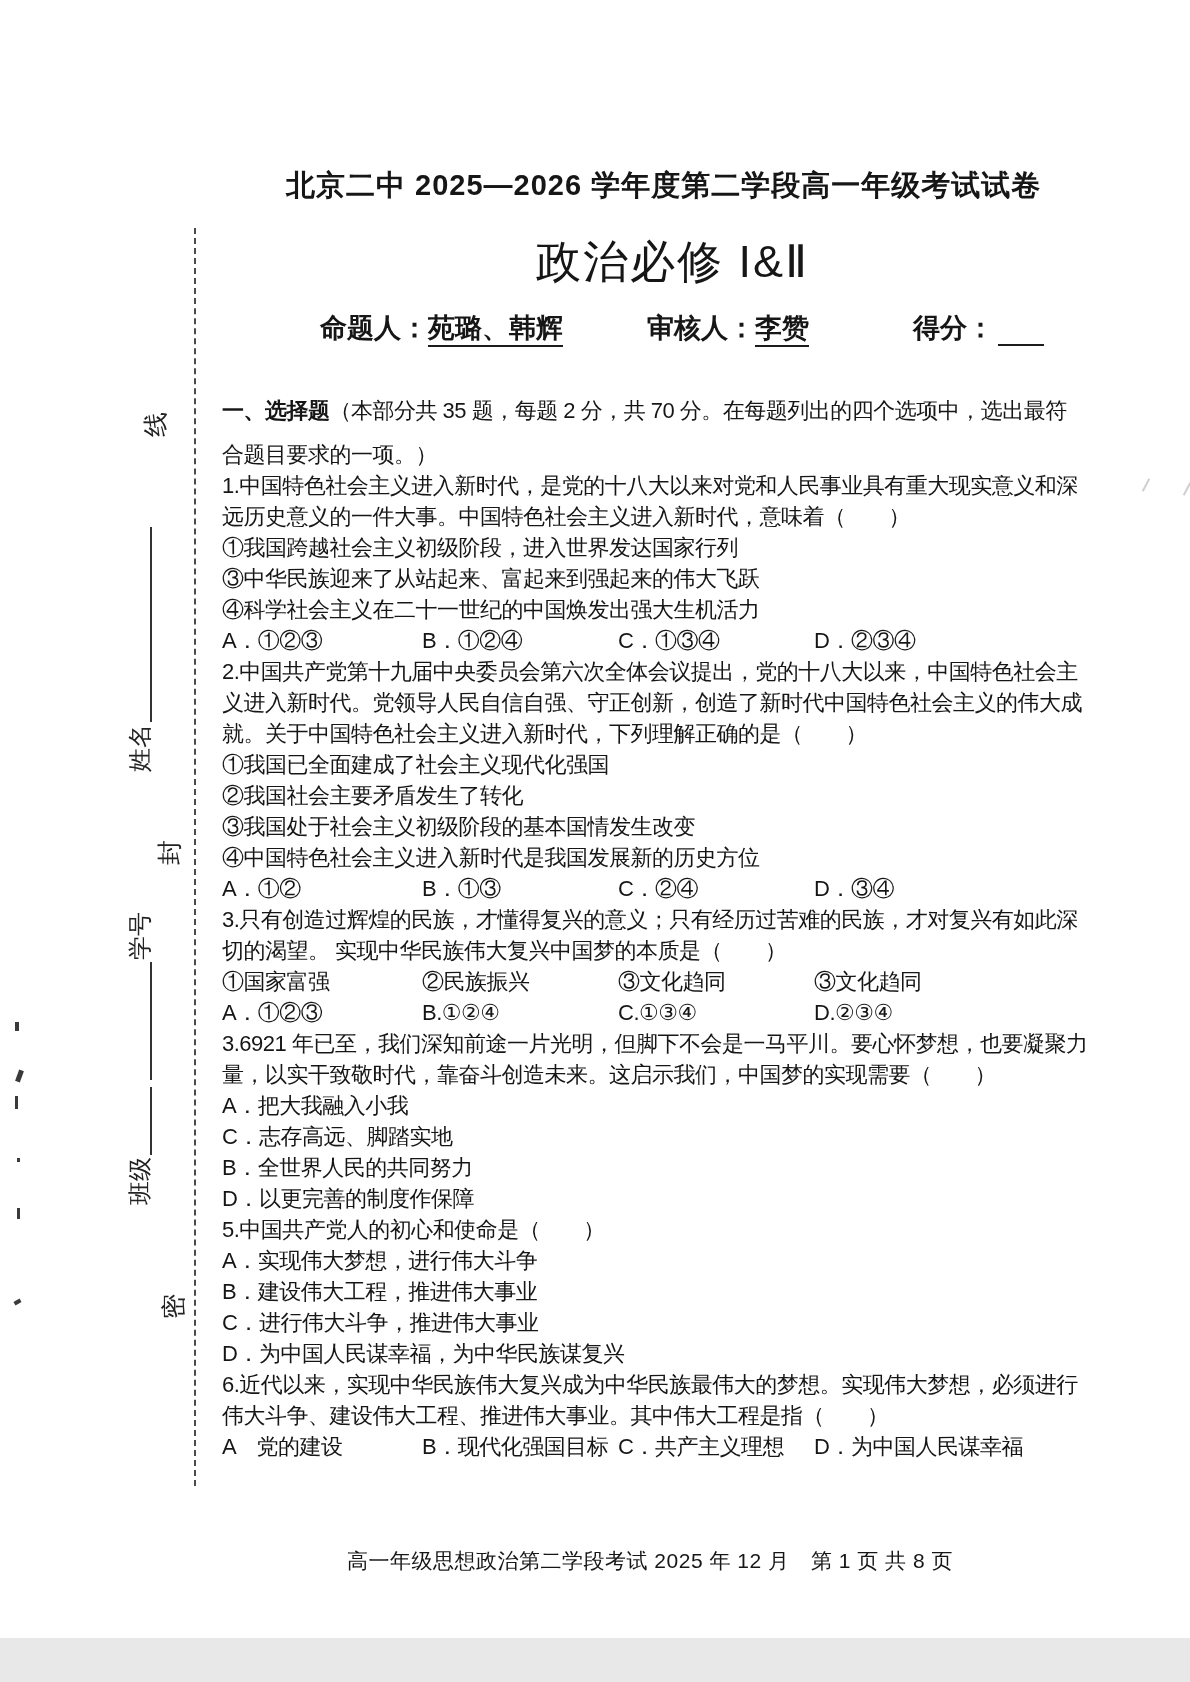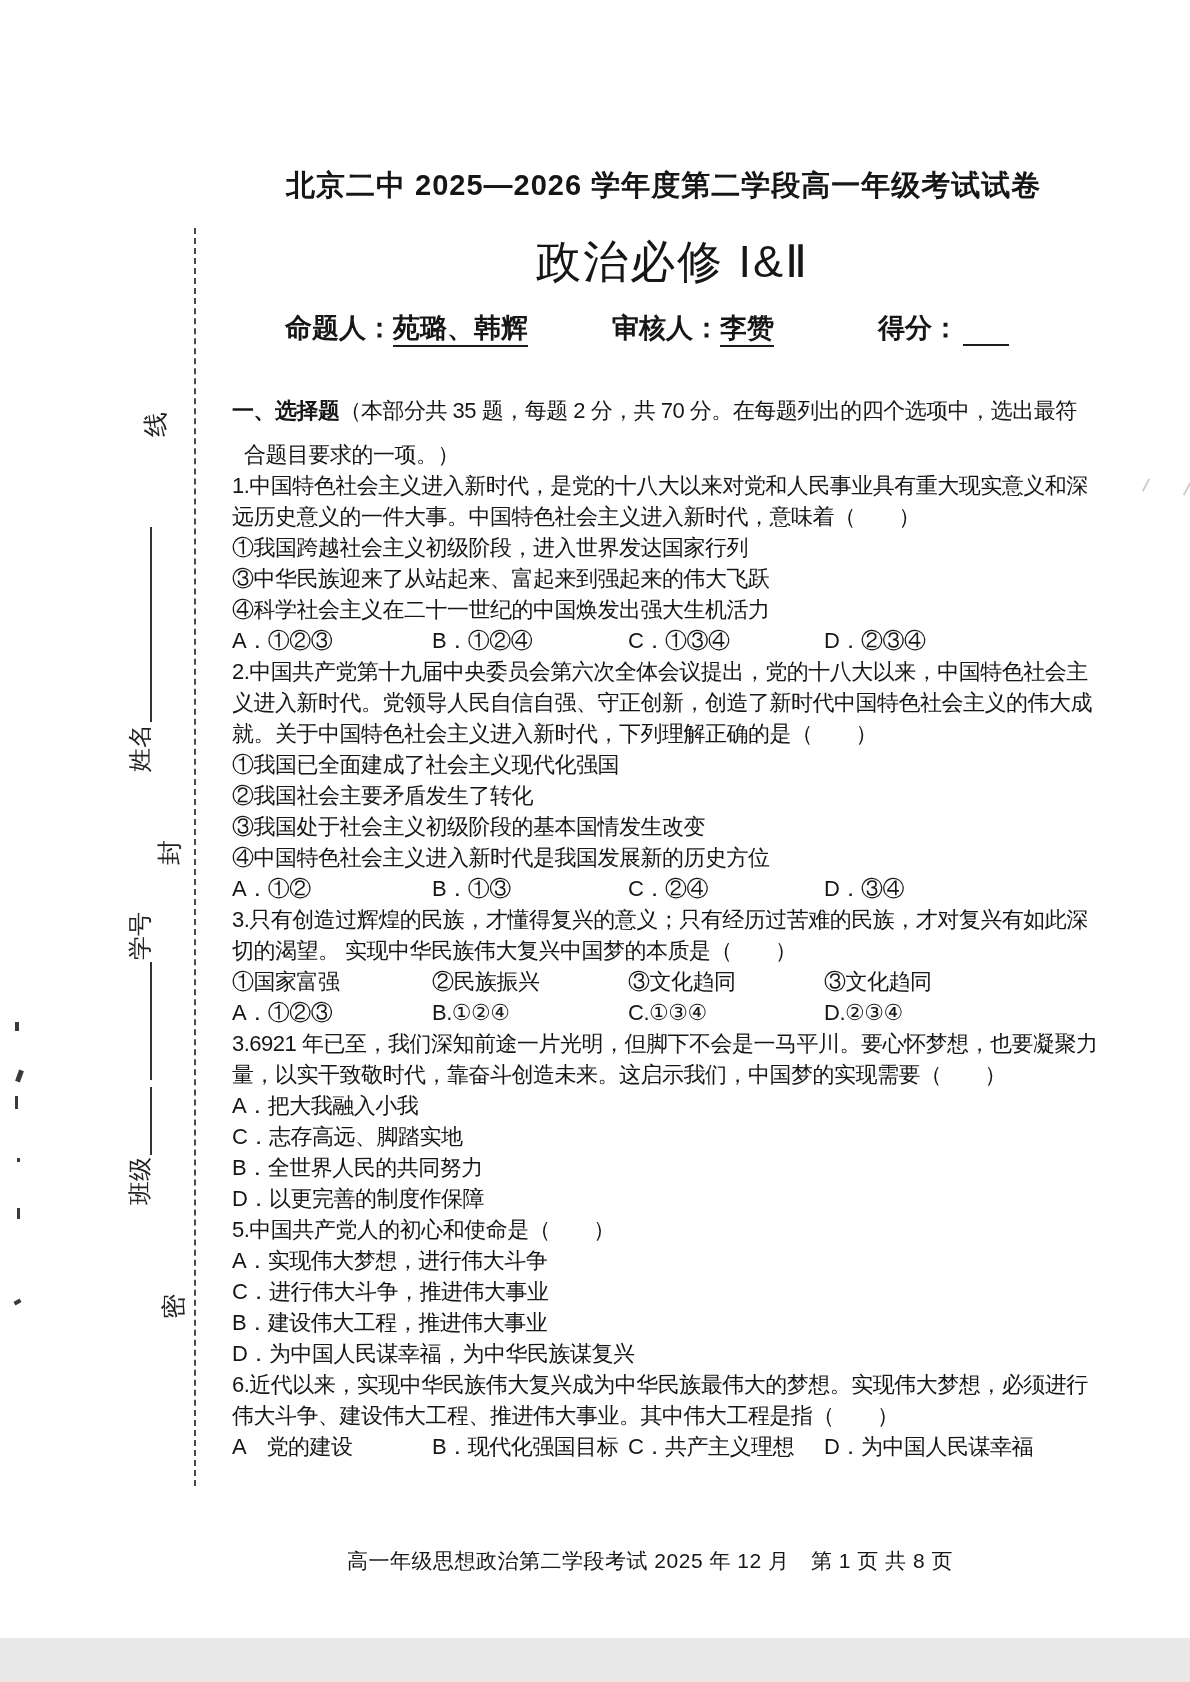--- a/index.html
+++ b/index.html
@@ -15,21 +15,21 @@
 
   
   .school-line {
     position:absolute; left:286px; top:166px;
     font-size:29px; font-weight:bold; letter-spacing:1px; white-space:nowrap;
   }
   .subject-title {
     position:absolute; left:536px; top:232px;
     font-size:45px; font-weight:normal; letter-spacing:2px; white-space:nowrap;
   }
-  .credit { position:absolute; top:310px; font-size:27px; font-weight:bold; white-space:nowrap; }
+  .credit { position:absolute; top:310px; font-size:27px; font-weight:bold; white-space:nowrap;margin-left:35px; }
   .credit-setter   { left:285px; }
   .credit-reviewer { left:612px; }
   .credit-score    { left:878px; }
   .uline { border-bottom:2px solid #1c1c1c; padding-bottom:2px; }
   .score-blank {
     display:inline-block; width:46px; height:22px;
     border-bottom:2px solid #1c1c1c; vertical-align:bottom; margin-left:4px;
   }
 
   
@@ -56,25 +56,25 @@
   }
   .vfield-name  { left:128px; top:772px; }
   .vfield-name .fblank  { width:195px; }
   .vfield-id    { left:128px; top:1082px; }
   .vfield-id .fblank    { width:118px; }
   .vfield-class { left:128px; top:1205px; }
   .vfield-class .fblank { width:68px; }
 
   
   .content {
-    position:absolute; left:232px; top:395px; width:805px;
+    position:absolute; left:222px; top:395px; width:805px;
     font-size:22px; line-height:31px; letter-spacing:-0.5px;
   }
   .line { white-space:nowrap; }
-  .sec-line-2 { margin-top:13px;margin-left:12px; }
+  .sec-line-2 { margin-top:13px; }
   .lead { font-weight:bold; }
   .opt-row { display:grid; grid-template-columns:200px 196px 196px 1fr; }
   .opt-row span { white-space:nowrap; }
 
   
   .page-footer {
     position:absolute; left:280px; top:1547px; width:740px;
     text-align:center; font-size:21px; letter-spacing:0.5px; white-space:nowrap;
   }
 
@@ -176,22 +176,22 @@
 
     <div class="line">3.6921 年已至，我们深知前途一片光明，但脚下不会是一马平川。要心怀梦想，也要凝聚力</div>
     <div class="line">量，以实干致敬时代，靠奋斗创造未来。这启示我们，中国梦的实现需要（　　）</div>
     <div class="line">A．把大我融入小我</div>
     <div class="line">C．志存高远、脚踏实地</div>
     <div class="line">B．全世界人民的共同努力</div>
     <div class="line">D．以更完善的制度作保障</div>
 
     <div class="line">5.中国共产党人的初心和使命是（　　）</div>
     <div class="line">A．实现伟大梦想，进行伟大斗争</div>
+    <div class="line">B．建设伟大工程，推进伟大事业</div>
     <div class="line">C．进行伟大斗争，推进伟大事业</div>
-    <div class="line">B．建设伟大工程，推进伟大事业</div>
     <div class="line">D．为中国人民谋幸福，为中华民族谋复兴</div>
 
     <div class="line">6.近代以来，实现中华民族伟大复兴成为中华民族最伟大的梦想。实现伟大梦想，必须进行</div>
     <div class="line">伟大斗争、建设伟大工程、推进伟大事业。其中伟大工程是指（　　）</div>
     <div class="opt-row">
       <span>A　党的建设</span>
       <span>B．现代化强国目标</span>
       <span>C．共产主义理想</span>
       <span>D．为中国人民谋幸福</span>
     </div>

